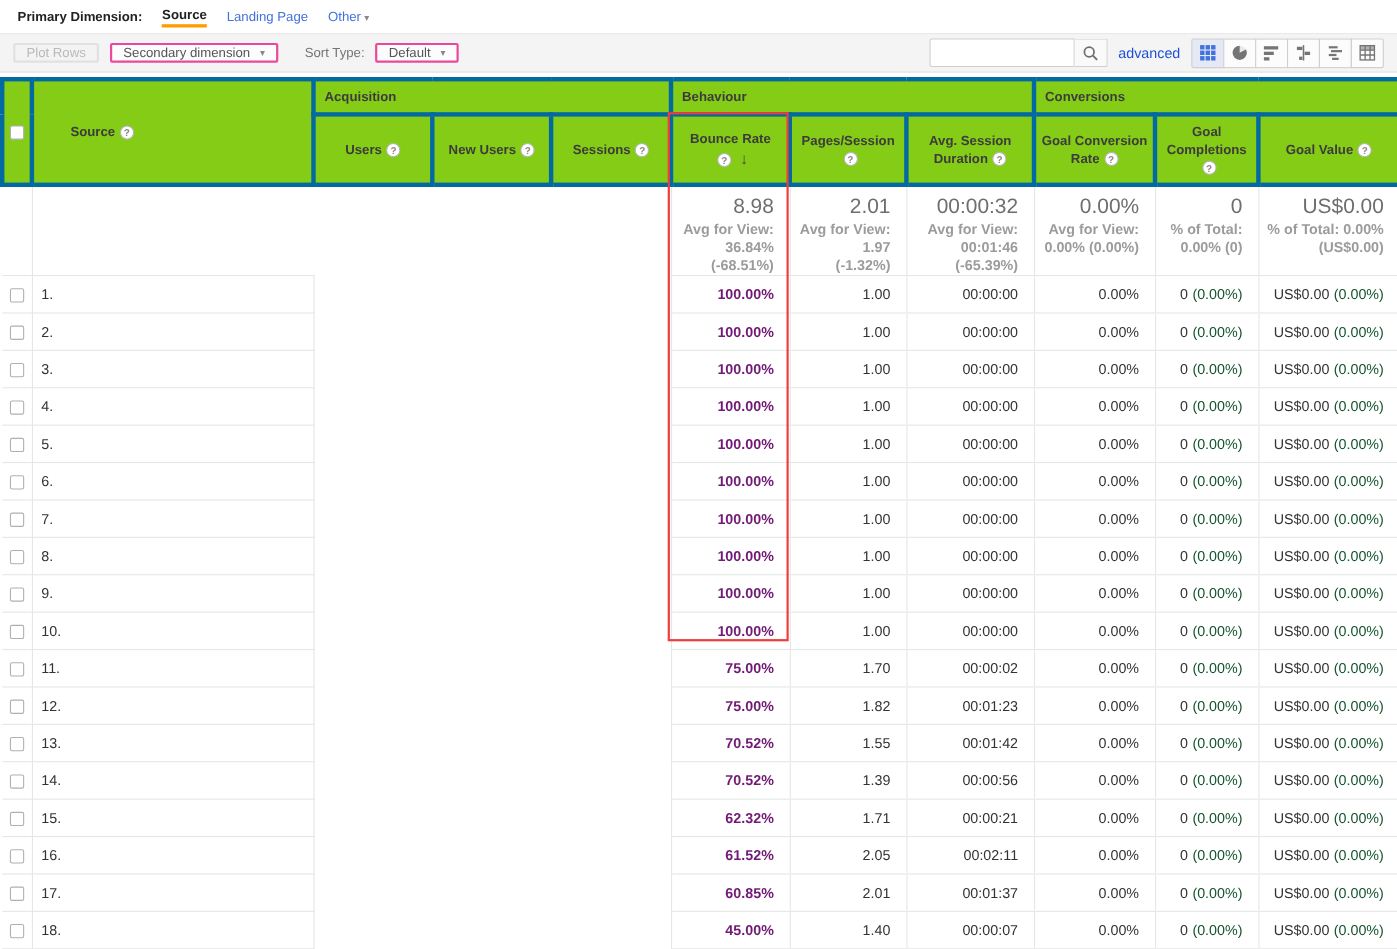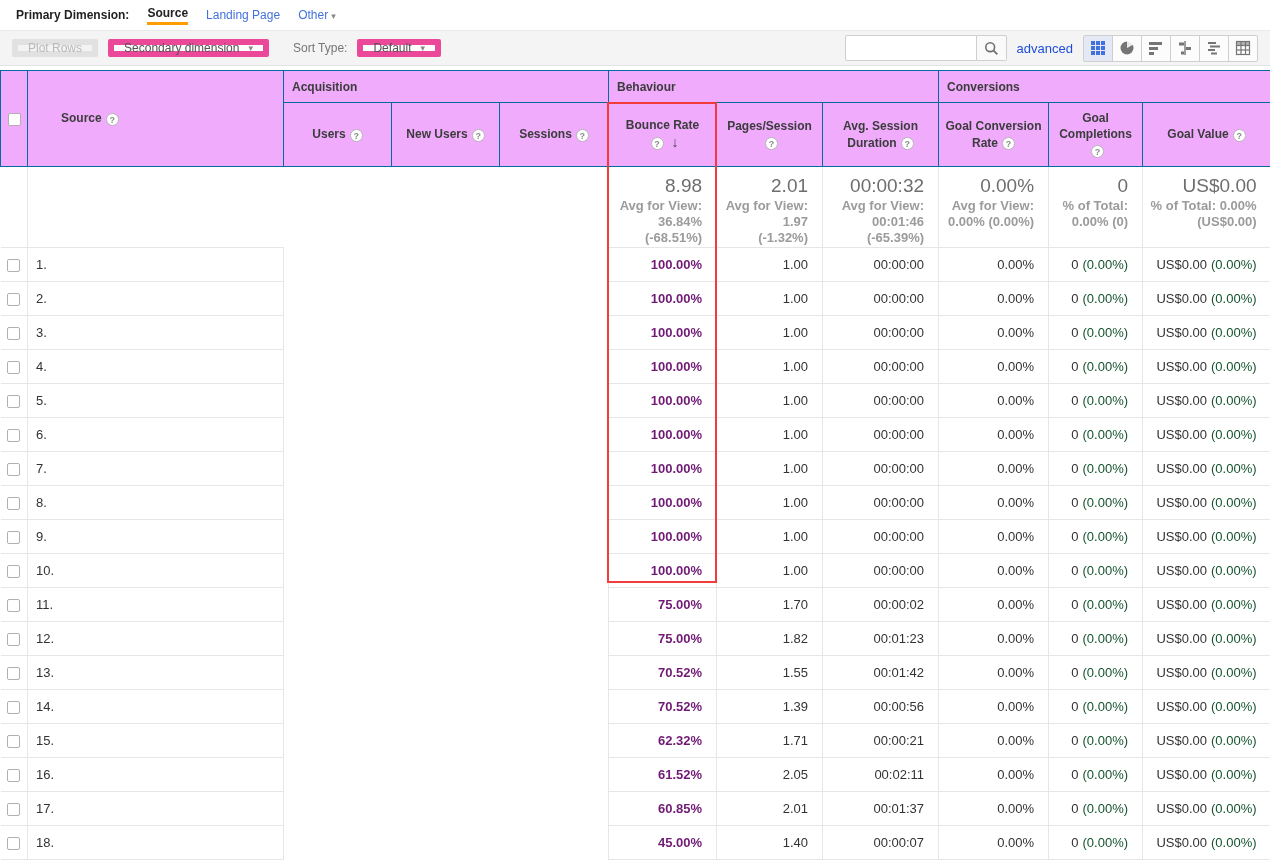--- a/index.html
+++ b/index.html
@@ -11,41 +11,41 @@
   .pd-bar { height:30px; display:flex; align-items:center; gap:18px; padding:4px 16px; background:#fff; }
   .pd-label { font-size:12px; font-weight:bold; color:#222; }
   .pd-link { font-size:12px; color:#4272db; cursor:pointer; text-decoration:none; }
   .pd-link.selected { color:#222; font-weight:bold; border-bottom:3px solid #ff9d00; padding-bottom:2px; }
   .caret { font-size:9px; color:#888; margin-left:3px; }
 
   
   .toolbar { height:36px; background:#f4f4f4; border-top:1px solid #e9e9e9; border-bottom:1px solid #e2e2e2;
     display:flex; align-items:center; padding:0 12px; }
   .tb-left { display:flex; align-items:center; gap:10px; }
-  .btn { height:18px; font-size:12px; color:#555; background:#fcfcfc; border:6px solid #ec4899;
+  .btn { height:18px; font-size:12px; color:#555; background:#fcfcfc; border:2px solid #ec4899;
     border-radius:2px; padding:0 10px; display:inline-flex; align-items:center; gap:6px; cursor:pointer; }
   .btn.disabled { background:#f3f3f3; border-color:#e1e1e1; color:#b9b9b9; }
   .sort-label { font-size:12px; color:#757575; margin-left:14px; }
   .tb-right { margin-left:auto; display:flex; align-items:center; gap:10px; }
   .search-wrap { display:flex; align-items:center; }
   .search-input { width:132px; height:26px; border:1px solid #cfcfcf; border-radius:2px 0 0 2px;
     padding:0 6px; font-size:12px; background:#fff; outline:none; }
   .search-btn { width:30px; height:26px; border:1px solid #cfcfcf; border-left:none; border-radius:0 2px 2px 0;
     background:#fafafa; display:flex; align-items:center; justify-content:center; cursor:pointer; }
   .adv-link { font-size:13px; color:#1d4ed8; cursor:pointer; }
   .icon-group { display:flex; }
   .view-btn { width:30px; height:27px; border:1px solid #cfcfcf; margin-left:-1px; background:#fcfcfc;
     display:flex; align-items:center; justify-content:center; cursor:pointer; }
   .view-btn:first-child { border-radius:2px 0 0 2px; margin-left:0; }
   .view-btn:last-child { border-radius:0 2px 2px 0; }
   .view-btn.active { background:#e4e9f5; }
 
   
   table { width:1270px; table-layout:fixed; border-collapse:collapse; margin-top:4px; }
-  thead th { background:#f0abfc; border:1px solid #0369a1; font-size:12px; font-weight:bold;
+  thead th { background:#84cc16; border:4px solid #0369a1; font-size:12px; font-weight:bold;
     color:#3c3c3c; text-align:center; vertical-align:middle; padding:4px; cursor:pointer; }
   th.group-th { text-align:left; padding-left:8px; height:32px; }
   th.src-th { text-align:left; padding-left:33px; }
   th.cb-th { cursor:default; }
   .header-row th { height:64px; line-height:1.35; }
   .help { display:inline-block; width:13px; height:13px; line-height:12px; border:1px solid #b5b5b5;
     border-radius:50%; color:#8a8a8a; font-size:9px; font-weight:bold; text-align:center;
     vertical-align:middle; margin-left:4px; background:#fff; cursor:pointer; }
   .help::before { content:"?"; }
   .sort-arrow { display:inline-block; margin-left:8px; color:#444; font-size:14px; font-weight:bold; }

